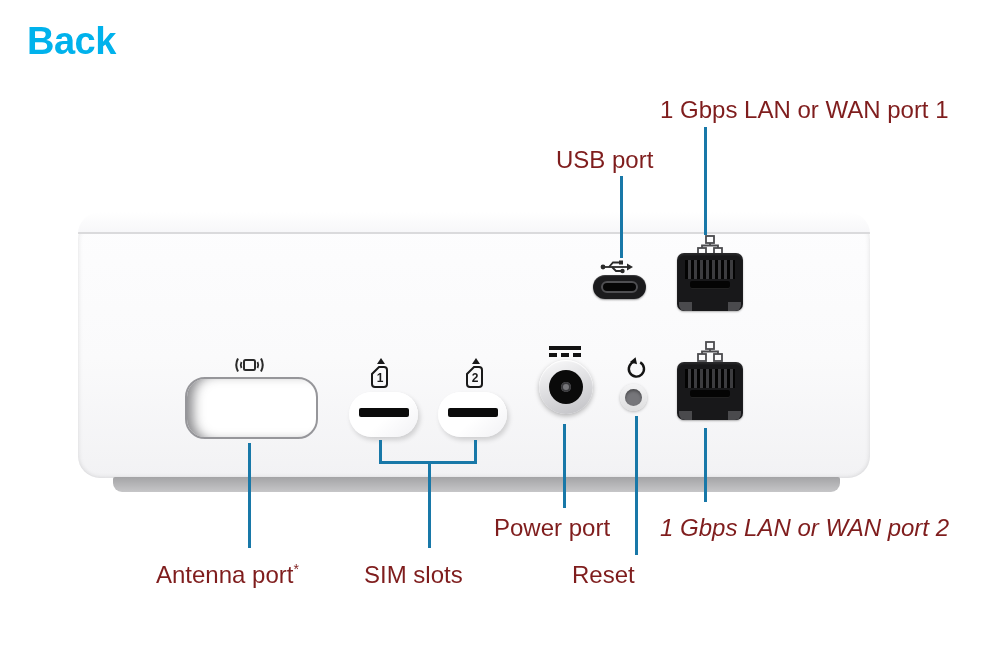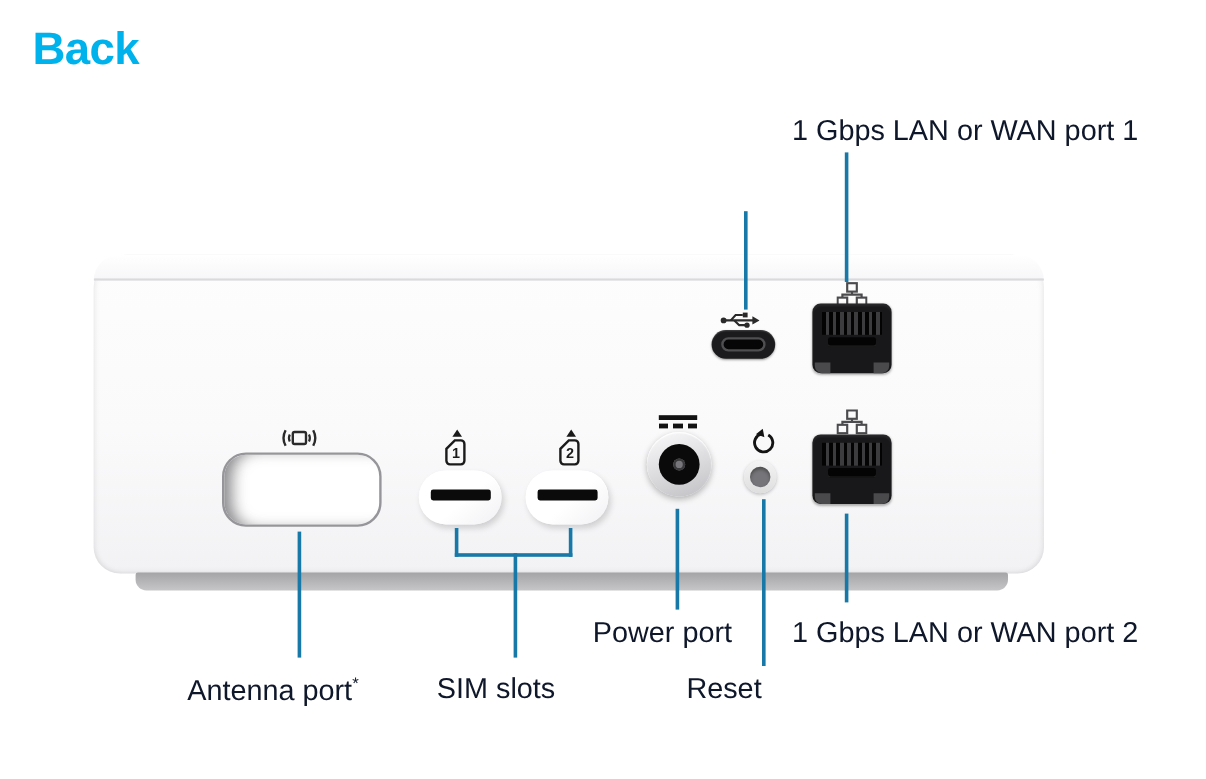--- a/index.html
+++ b/index.html
@@ -4,21 +4,21 @@
 <style>
   html,body{margin:0;padding:0;background:#ffffff;}
   #canvas{
     position:relative;width:1005px;height:649px;background:#ffffff;
     font-family:"Liberation Sans","DejaVu Sans",sans-serif;overflow:hidden;
   }
   .abs{position:absolute;}
   
   .page-title{left:27px;top:20px;font-size:38px;font-weight:bold;color:#00b2ec;letter-spacing:-0.5px;}
   
-  .callout{color:#0f172a;font-size:24px;white-space:nowrap;}
+  .callout{color:#7f1d1d;font-size:24px;white-space:nowrap;}
   .callout sup{font-size:14px;vertical-align:super;}
   
   .leader{background:#1878a8;width:3px;}
   .leader.h{height:3px;}
   
   .device{
     left:78px;top:212px;width:792px;height:266px;
     background:linear-gradient(180deg,#fdfdfe 0%,#fafafb 55%,#f2f2f4 100%);
     border-radius:28px 28px 22px 22px;
     box-shadow:inset 3px 0 5px -2px rgba(0,0,0,0.07),
@@ -200,19 +200,20 @@
   <div class="abs leader" style="left:248px;top:443px;height:105px;"></div>
   <div class="abs leader" style="left:379px;top:440px;height:24px;"></div>
   <div class="abs leader" style="left:474px;top:440px;height:24px;"></div>
   <div class="abs leader h" style="left:379px;top:461px;width:98px;"></div>
   <div class="abs leader" style="left:428px;top:461px;height:87px;"></div>
   <div class="abs leader" style="left:563px;top:424px;height:84px;"></div>
   <div class="abs leader" style="left:635px;top:416px;height:139px;"></div>
   <div class="abs leader" style="left:704px;top:428px;height:74px;"></div>
 
   <div class="abs callout" style="left:660px;top:96px;">1 Gbps LAN or WAN port 1</div>
+  <div class="abs callout" style="left:556px;top:146px;">USB port</div>
   <div class="abs callout" style="left:479px;top:514px;margin-left:15px;">Power port</div>
-  <div class="abs callout" style="left:660px;top:514px;">1 Gbps LAN or WAN port 2</div>
+  <div class="abs callout" style="left:660px;top:514px;font-style:italic;">1 Gbps LAN or WAN port 2</div>
   <div class="abs callout" style="left:364px;top:561px;">SIM slots</div>
   <div class="abs callout" style="left:156px;top:561px;"><span>Antenna port</span><sup>*</sup></div>
   <div class="abs callout" style="left:572px;top:561px;">Reset</div>
 
 </div>
 
 </body></html>

